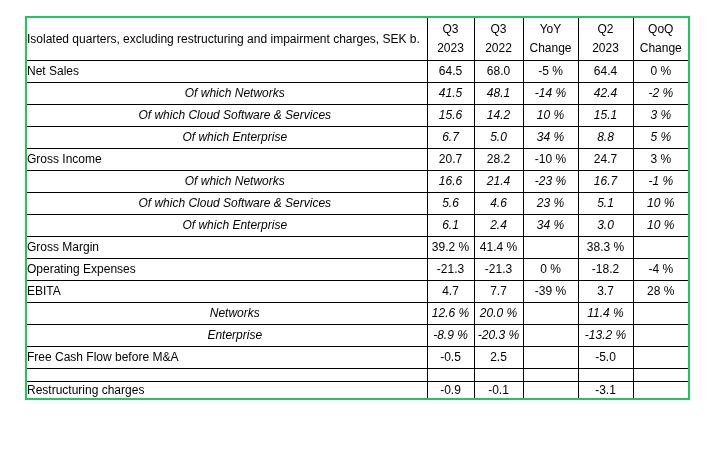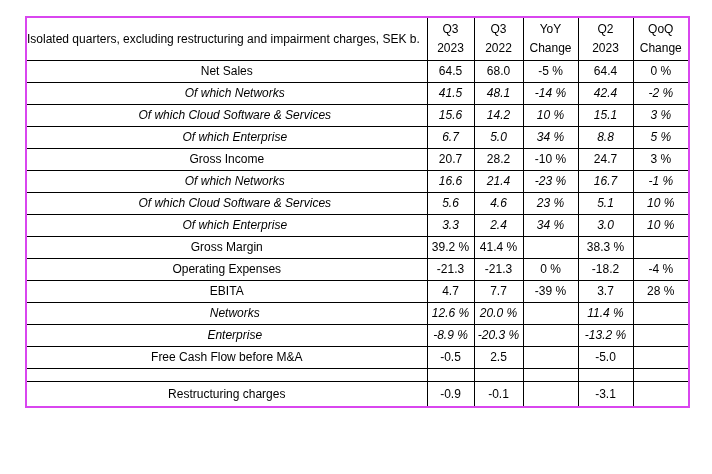--- a/index.html
+++ b/index.html
@@ -14,21 +14,21 @@
     font-family: "Liberation Sans", sans-serif;
     color: #000000;
     overflow: hidden;
   }
   table.fin-table {
     position: absolute;
     left: 25px;
     top: 16px;
     border-collapse: collapse;
     table-layout: fixed;
-    border: 2px solid #d946ef;
+    border: 2px solid #22c55e;
   }
   table.fin-table th,
   table.fin-table td {
     border: 1px solid #000000;
     padding: 0;
     font-size: 12px;
     font-weight: normal;
     vertical-align: middle;
     white-space: nowrap;
     overflow: hidden;
@@ -47,24 +47,24 @@
   th.col-head .hline {
     line-height: 19px;
   }
   tbody tr {
     height: 22px;
   }
   tbody tr.row-spacer {
     height: 13px;
   }
   tbody tr:last-child {
-    height: 26px;
+    height: 18px;
   }
   td.label-cell {
-    text-align: center;
+    text-align: left;
     padding-left: 7px;
   }
   tr.row-sub td.label-cell {
     text-align: center;
     padding-left: 16px;
   }
   tr.row-sub td {
     font-style: italic;
   }
   td.value-cell {
@@ -160,21 +160,21 @@
       <tr class="row-sub">
         <td class="label-cell">Of which Cloud Software &amp; Services</td>
         <td class="value-cell">5.6</td>
         <td class="value-cell">4.6</td>
         <td class="value-cell">23 %</td>
         <td class="value-cell">5.1</td>
         <td class="value-cell">10 %</td>
       </tr>
       <tr class="row-sub">
         <td class="label-cell">Of which Enterprise</td>
-        <td class="value-cell">3.3</td>
+        <td class="value-cell">6.1</td>
         <td class="value-cell">2.4</td>
         <td class="value-cell">34 %</td>
         <td class="value-cell">3.0</td>
         <td class="value-cell">10 %</td>
       </tr>
       <tr class="row-normal">
         <td class="label-cell">Gross Margin</td>
         <td class="value-cell">39.2 %</td>
         <td class="value-cell">41.4 %</td>
         <td class="value-cell"></td>

